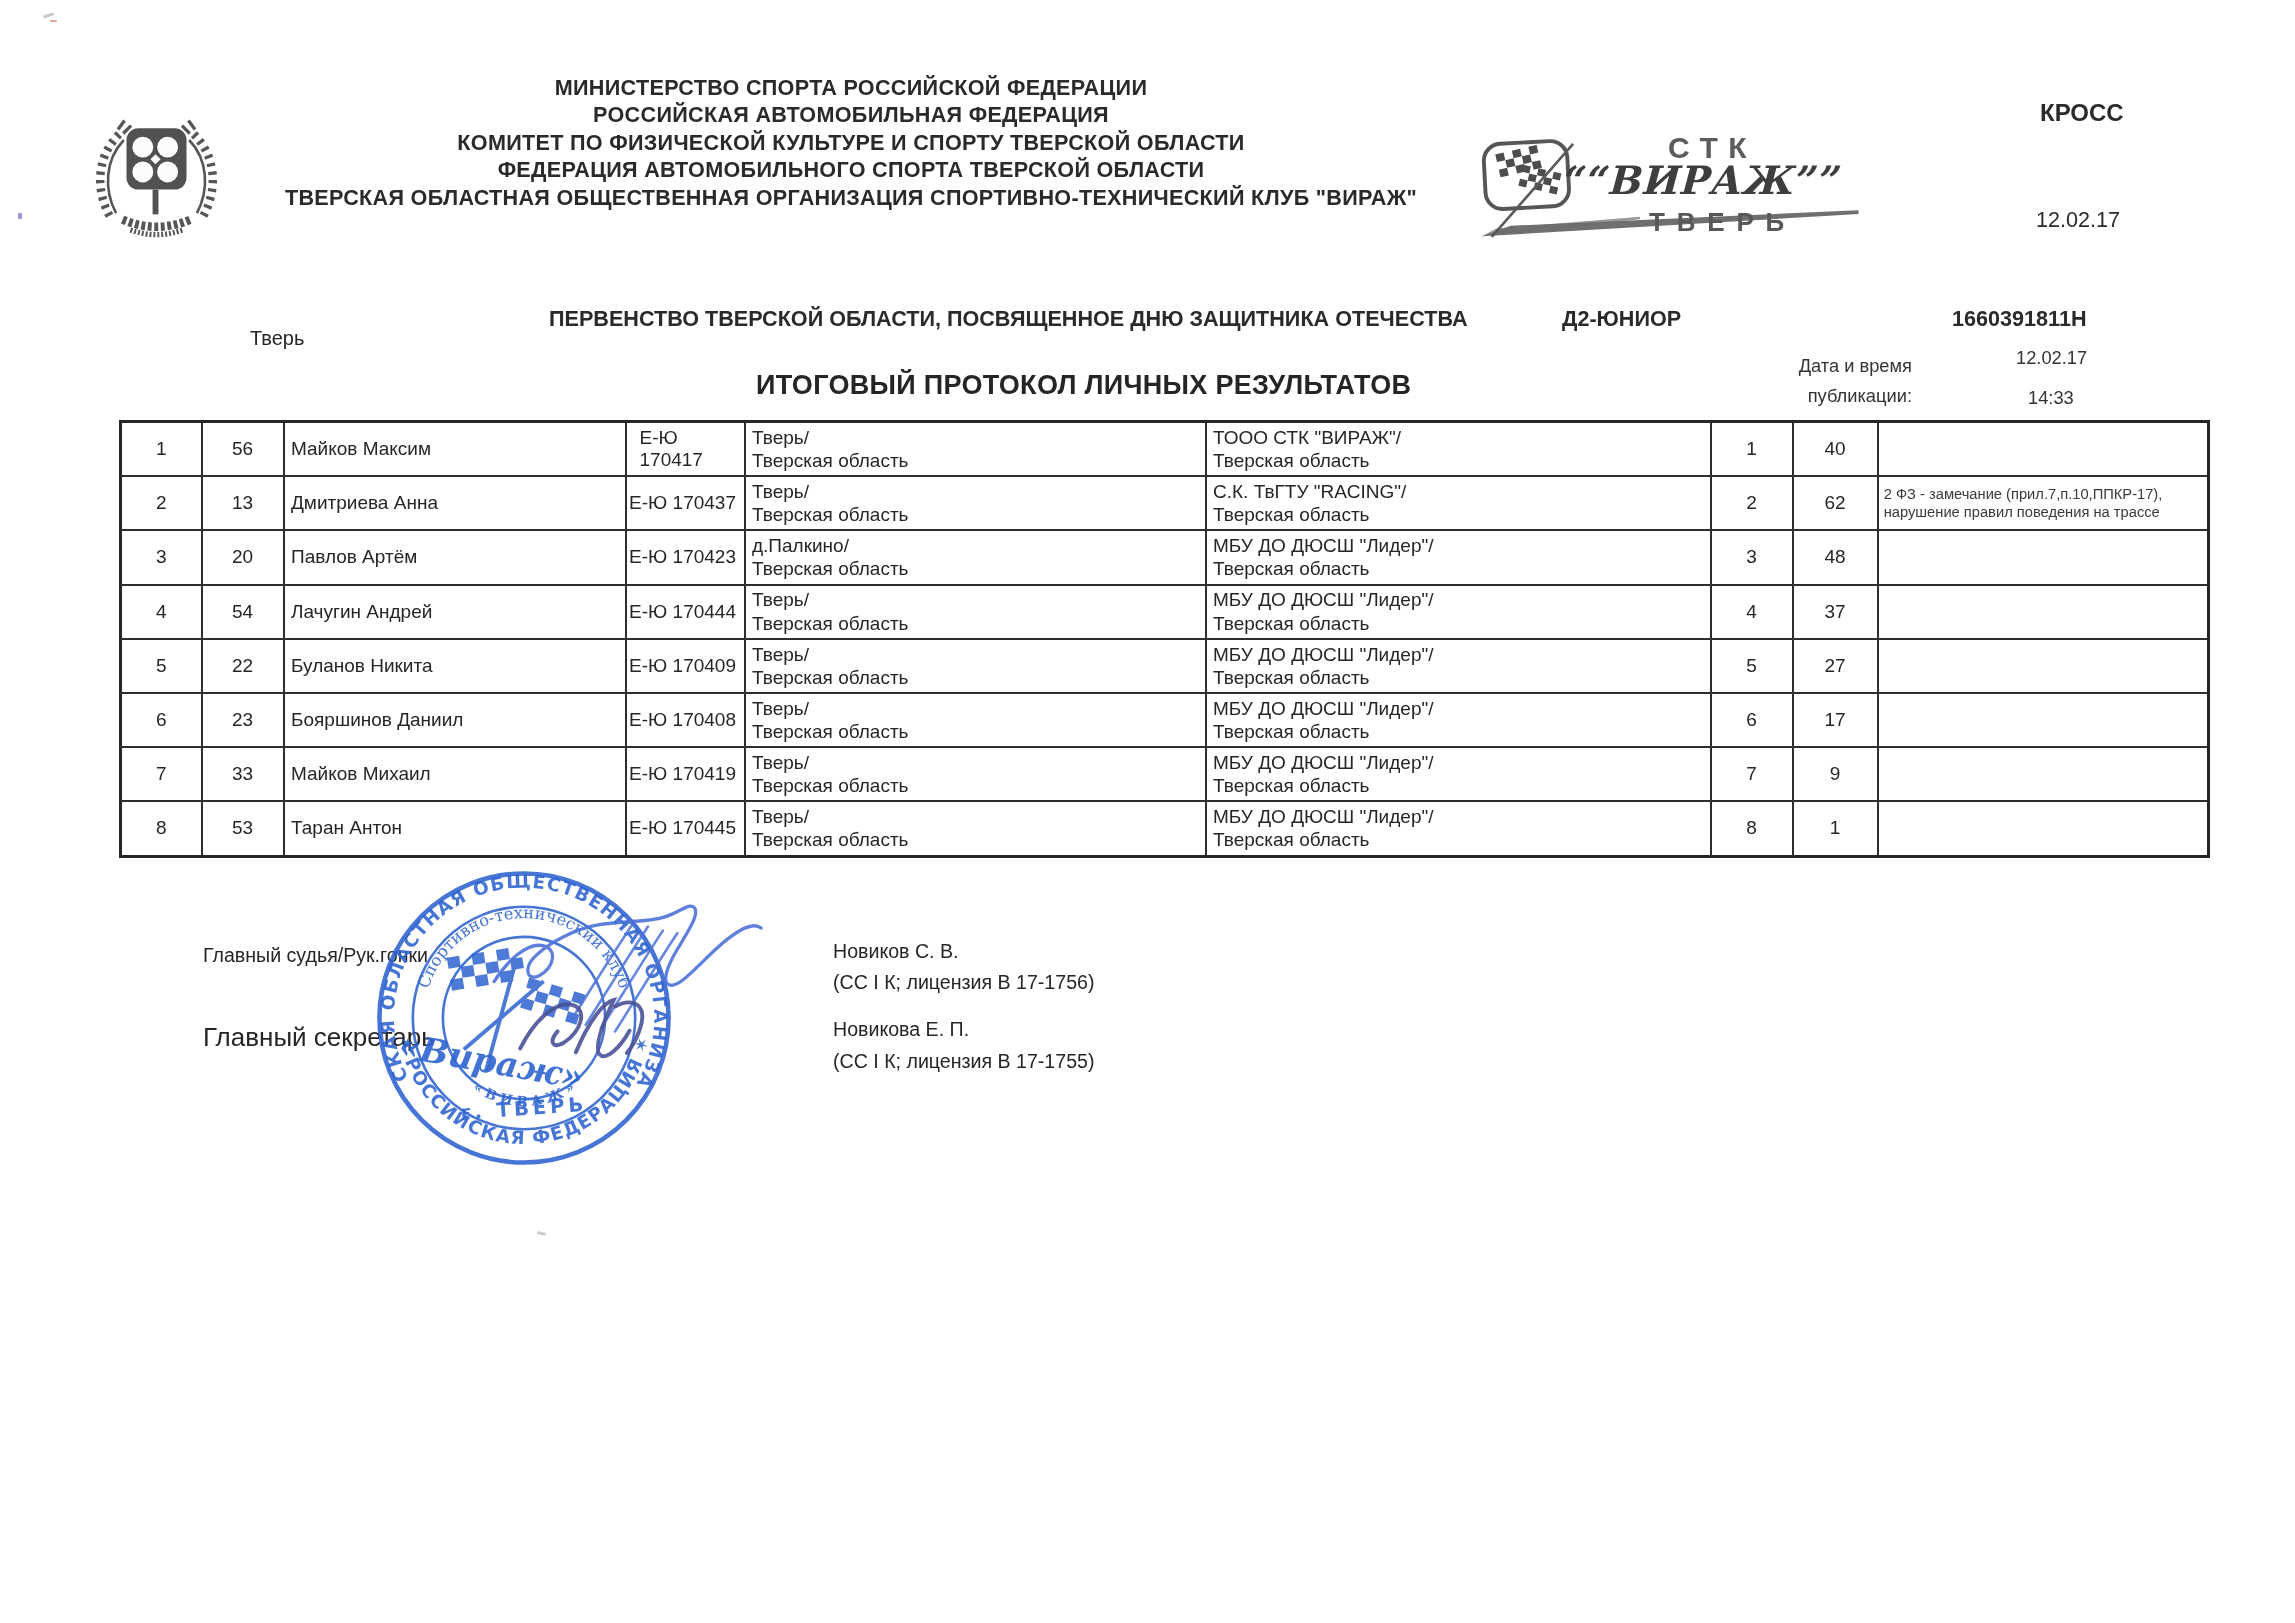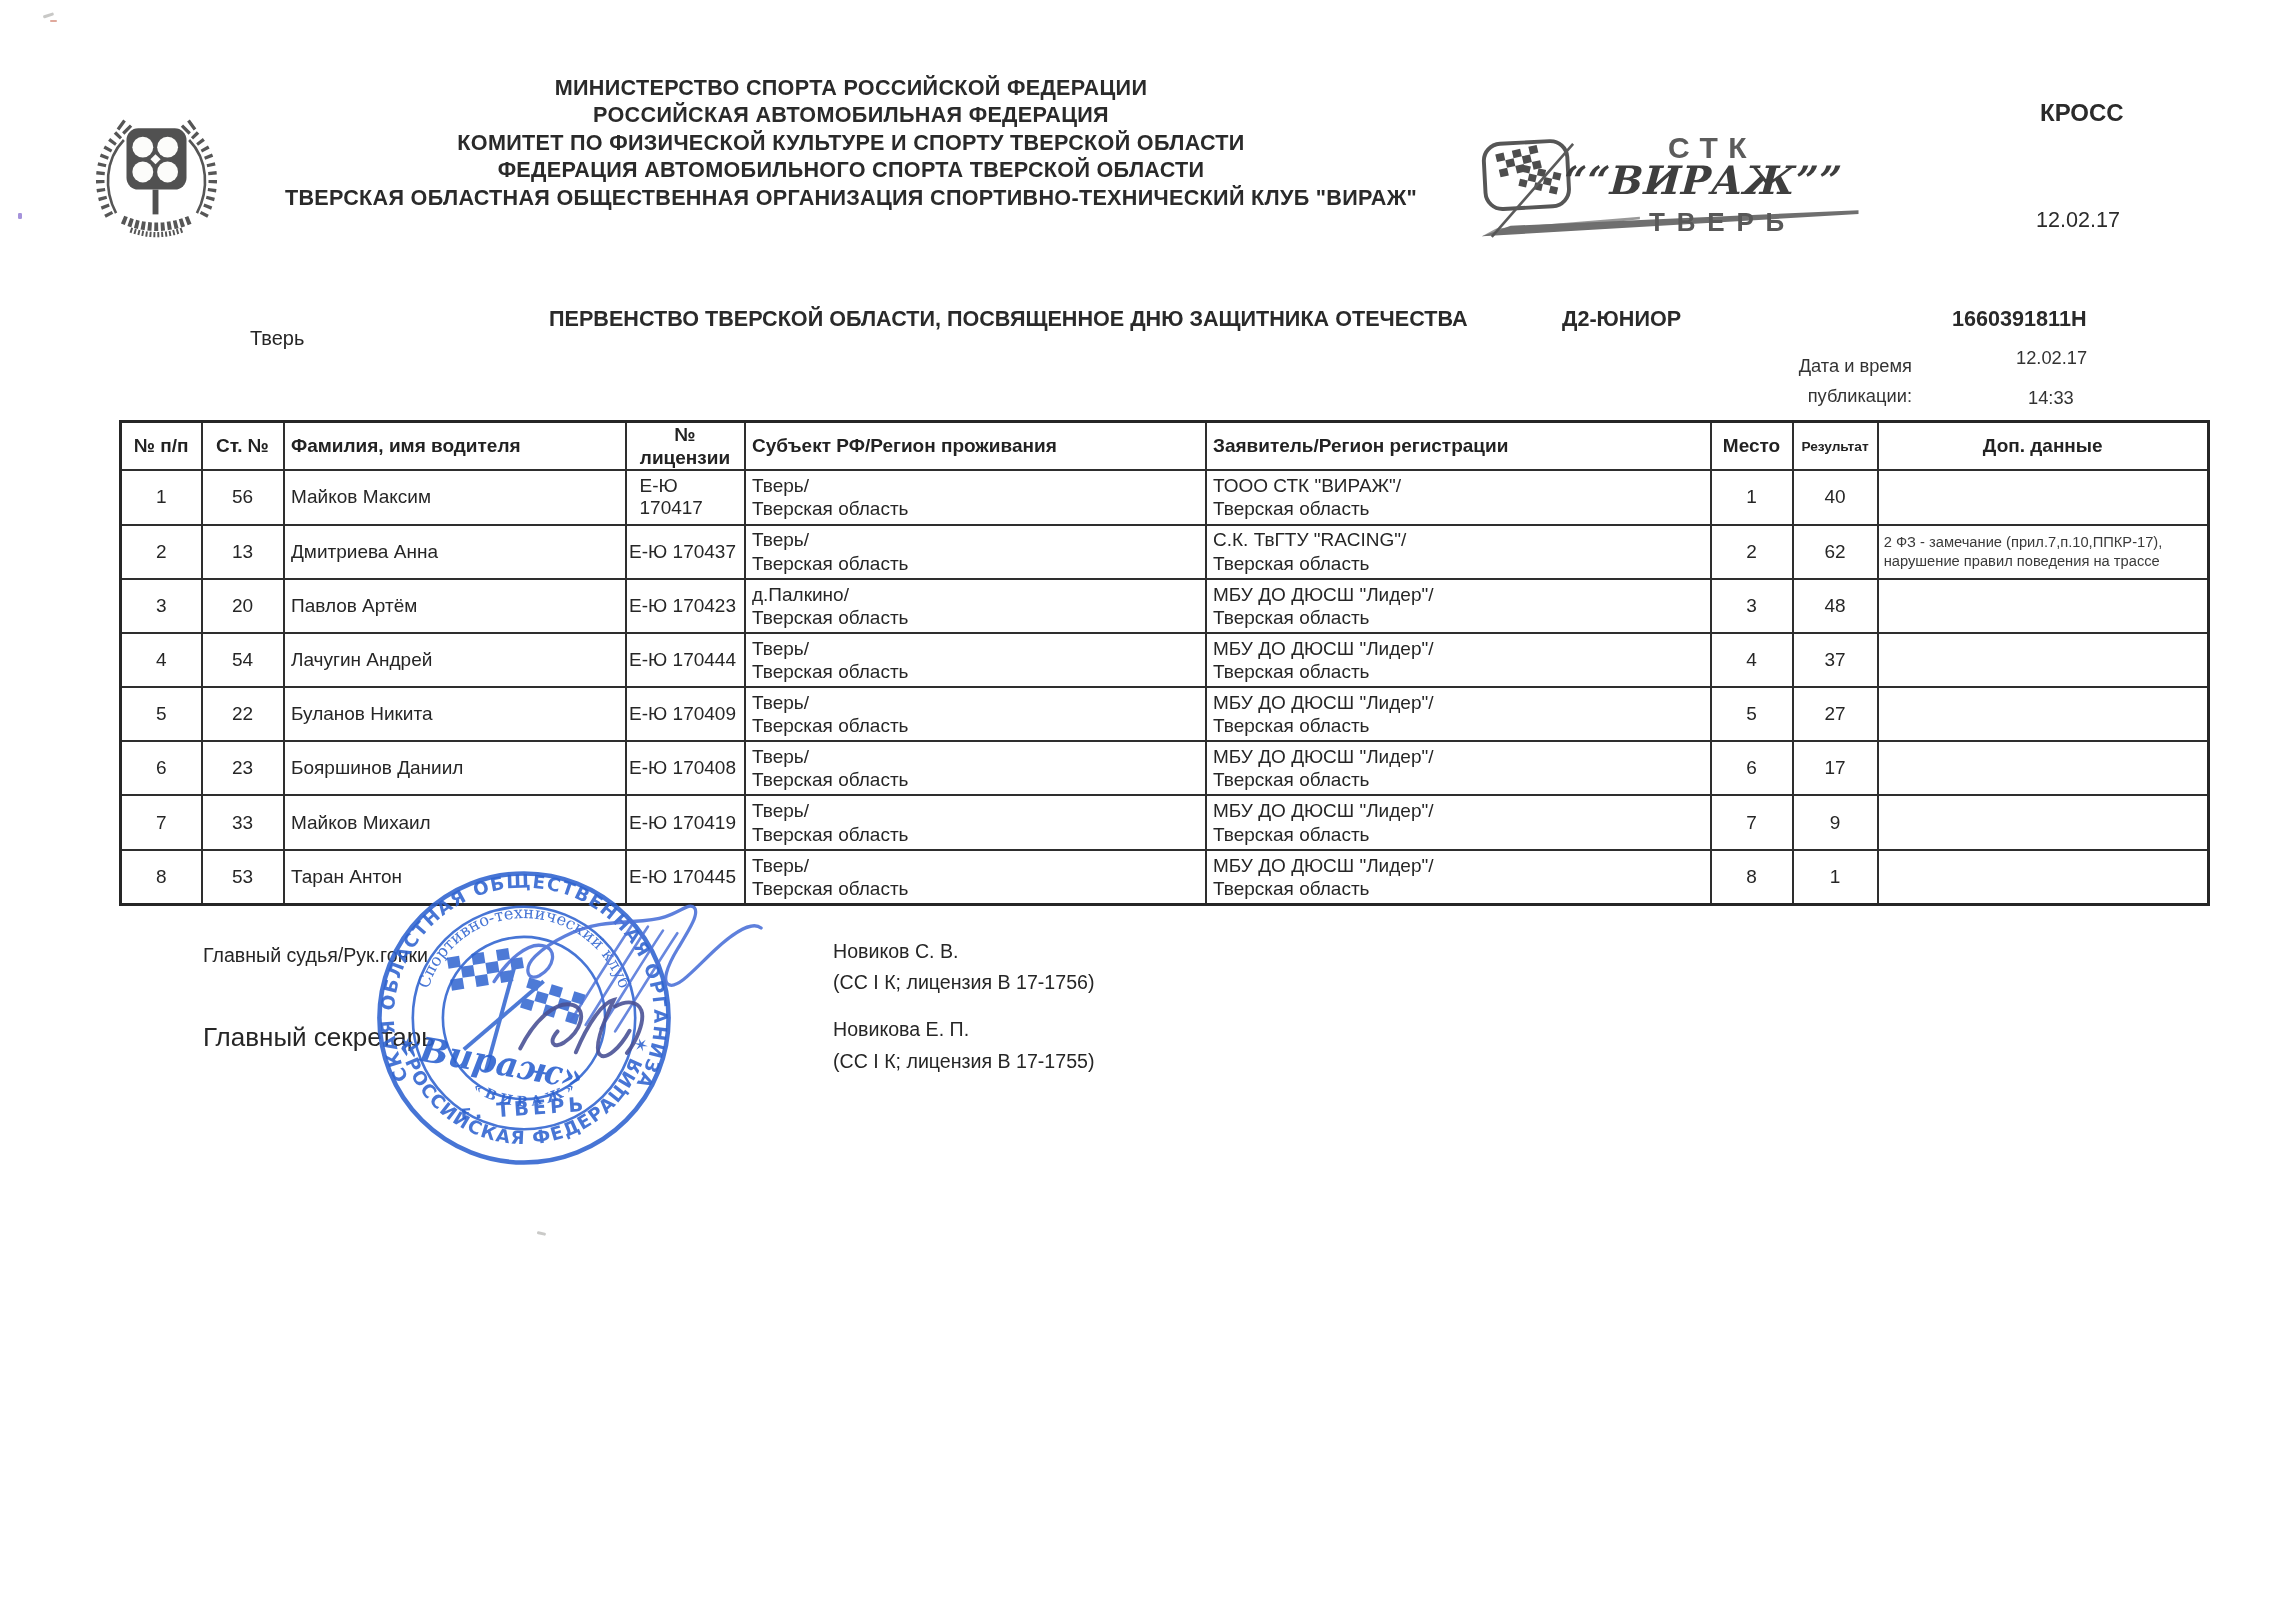--- a/index.html
+++ b/index.html
@@ -105,51 +105,40 @@
   <div class="stk-tver" style="left:1649px;top:207px;">ТВЕРЬ</div>
 
   <div class="abs b" style="left:2040px;top:99px;font-size:24px;color:#2b2b2b;">КРОСС</div>
   <div class="abs" style="left:2036px;top:207px;font-size:21.6px;color:#2b2b2b;">12.02.17</div>
 
   <div class="abs" style="left:250px;top:327px;font-size:20px;">Тверь</div>
   <div class="abs b" style="left:549px;top:306px;font-size:21.6px;color:#2a2a2a;">ПЕРВЕНСТВО ТВЕРСКОЙ ОБЛАСТИ, ПОСВЯЩЕННОЕ ДНЮ ЗАЩИТНИКА ОТЕЧЕСТВА</div>
   <div class="abs b" style="left:1562px;top:306px;font-size:21.6px;color:#2a2a2a;">Д2-ЮНИОР</div>
   <div class="abs b" style="left:1952px;top:306px;font-size:21.6px;color:#2a2a2a;">1660391811Н</div>
 
+  <div class="abs b" style="left:756px;top:370px;font-size:27px;color:#252525;letter-spacing:0.3px;">ИТОГОВЫЙ ПРОТОКОЛ ЛИЧНЫХ РЕЗУЛЬТАТОВ</div>
 
   <div class="abs" style="left:1735px;top:351px;width:177px;text-align:right;font-size:18.3px;white-space:pre-line;line-height:1.65;color:#333;">Дата и время
 публикации:</div>
   <div class="abs" style="left:2016px;top:347px;font-size:18.3px;color:#333;">12.02.17</div>
   <div class="abs" style="left:2028px;top:387px;font-size:18.3px;color:#333;">14:33</div>
 
   <table id="results-table">
     <colgroup>
       <col style="width:81px">
         <col style="width:82px">
         <col style="width:342px">
         <col style="width:119px">
       <col style="width:461px">
         <col style="width:505px">
         <col style="width:82px">
         <col style="width:85px">
         <col style="width:331px">
     </colgroup>
     <tbody>
-        <tr>
-      <th class="c">№ п/п</th>
-      <th class="c">Ст. №</th>
-      <th style="text-align:left;">Фамилия, имя водителя</th>
-      <th class="c two">№
-лицензии</th>
-      <th style="text-align:left;">Субъект РФ/Регион проживания</th>
-      <th style="text-align:left;">Заявитель/Регион регистрации</th>
-      <th class="c">Место</th>
-      <th class="c th-small">Результат</th>
-      <th class="c">Доп. данные</th>
-    </tr>
     <tr>
       <td class="c">1</td>
       <td class="c">56</td>
       <td>Майков Максим</td>
       <td style="padding:0 13px;">Е-Ю 170417</td>
       <td class="two">Тверь/
 Тверская область</td>
       <td class="two">ТООО СТК "ВИРАЖ"/
 Тверская область</td>
       <td class="c">1</td>

